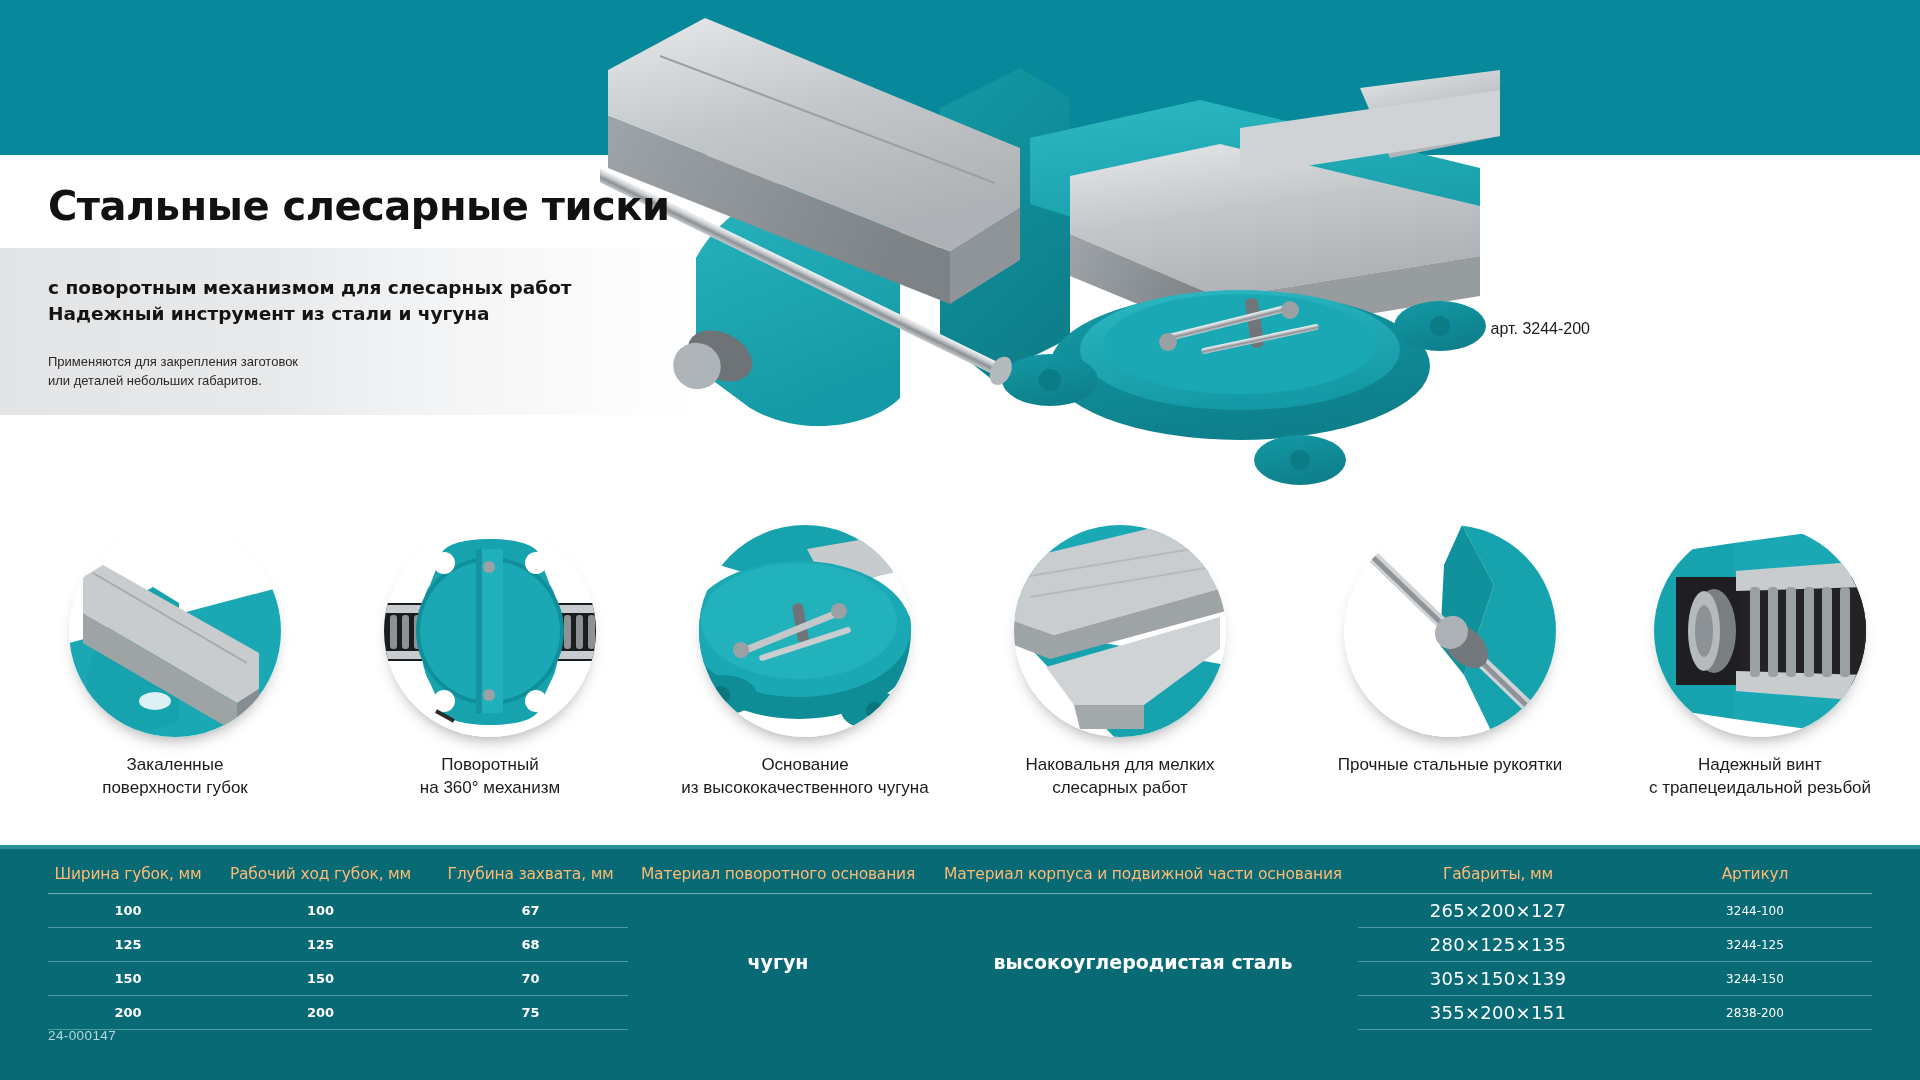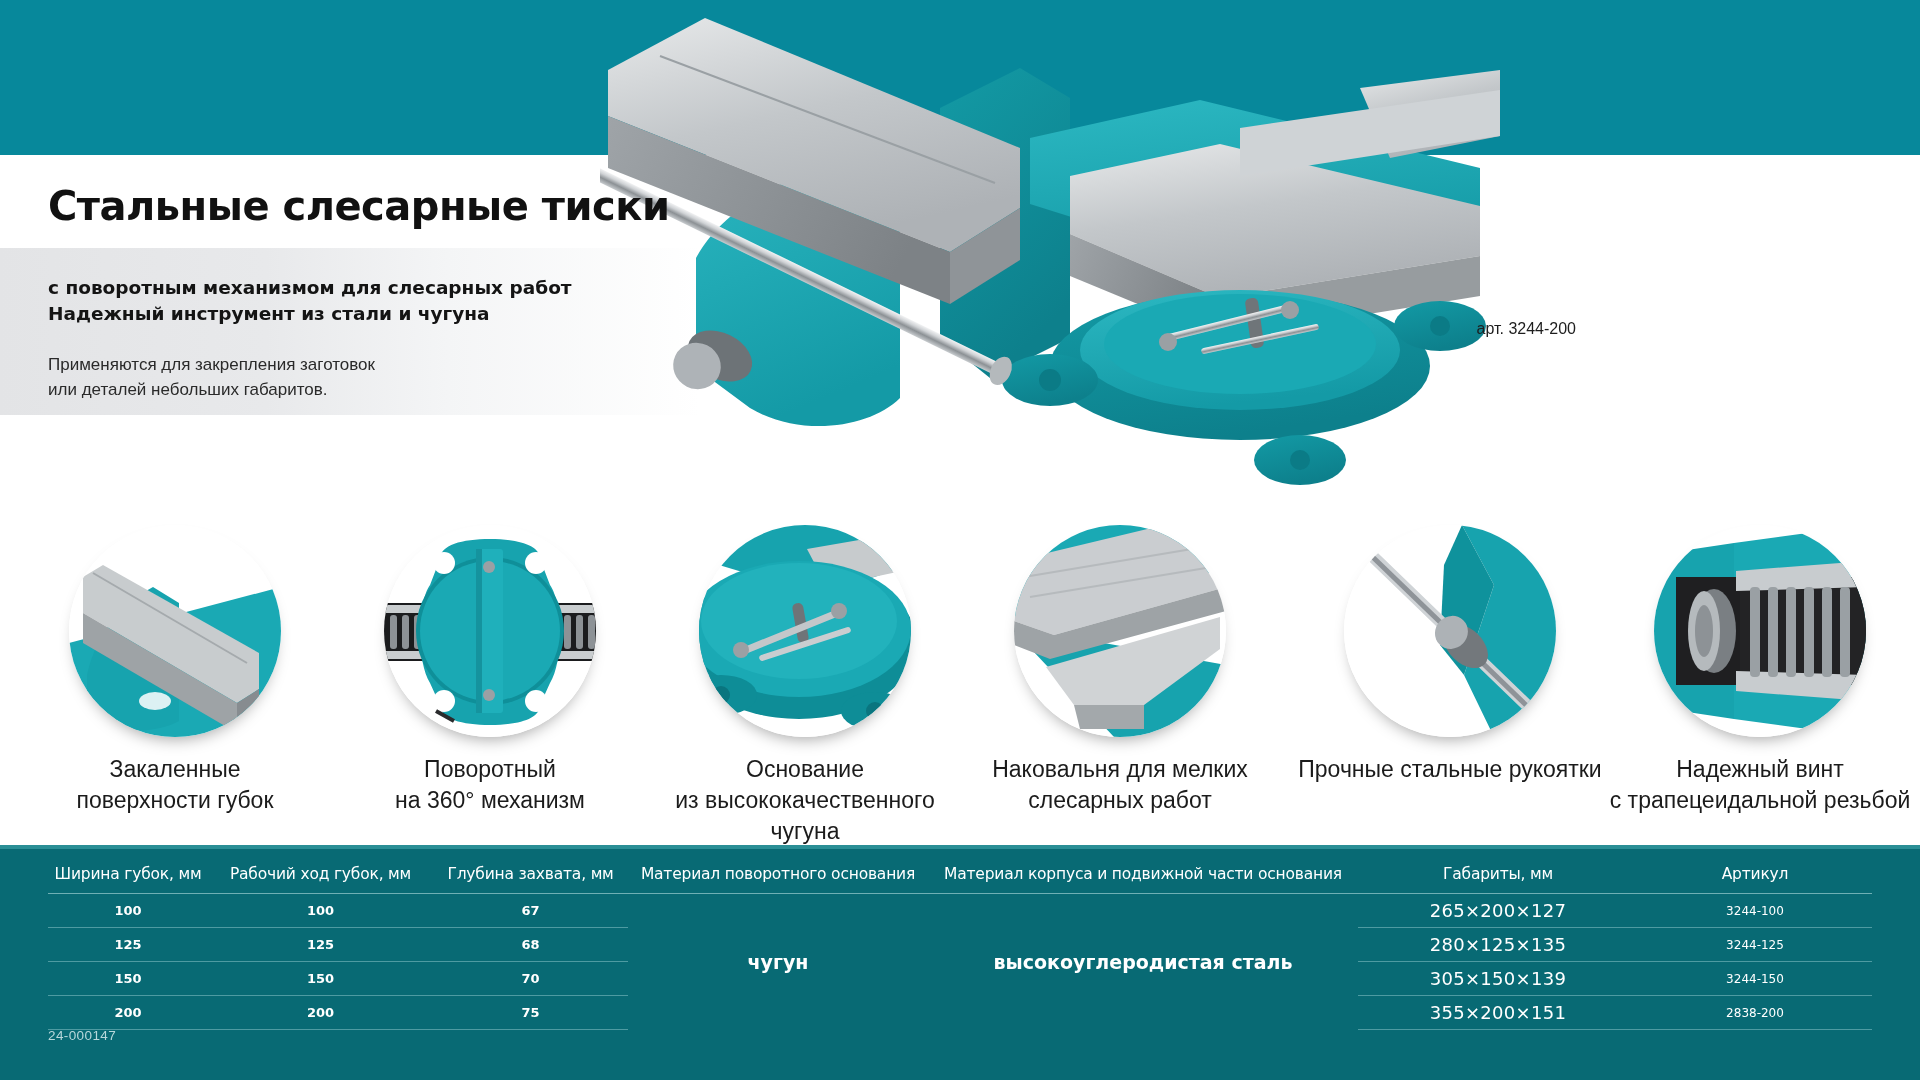--- a/index.html
+++ b/index.html
@@ -46,29 +46,29 @@
   }
   .subtitle-strong {
     position: absolute; left: 48px; top: 275px; z-index: 6;
     font-family: "DejaVu Sans", sans-serif;
     font-weight: 700; font-size: 18.5px; color: #141414;
     line-height: 1.42; white-space: nowrap;
   }
   .subtitle-note {
     position: absolute; left: 48px; top: 352px; z-index: 6;
     font-family: "Liberation Sans", sans-serif;
-    font-weight: 400; font-size: 17px; color: #2a2a2a;
+    font-weight: 400; font-size: 13px; color: #2a2a2a;
     line-height: 1.48; white-space: nowrap;
   }
 
   
   .hero { position: absolute; left: 600px; top: 8px; width: 900px; height: 520px; z-index: 5; }
   .hero svg { display: block; width: 100%; height: 100%; }
   .hero-art {
-    position: absolute; right: 344px; top: 320px; z-index: 7;
+    position: absolute; right: 330px; top: 320px; z-index: 7;
     font-family: "Liberation Sans", sans-serif;
     font-size: 16px; color: #1d1d1d; white-space: nowrap;
   }
 
   
   .features { position: absolute; left: 0; top: 525px; width: 1920px; height: 310px; z-index: 4; }
   .feature {
     position: absolute; top: 0; width: 280px; text-align: center;
   }
   .circle-wrap {
@@ -76,21 +76,21 @@
   }
   .circle {
     position: absolute; inset: 0;
     border-radius: 50%; overflow: hidden; background: #ffffff;
     box-shadow: 0 9px 16px -7px rgba(0,0,0,0.36);
   }
   .circle svg { display: block; width: 212px; height: 212px; }
   .feature-caption {
     margin-top: 17px;
     font-family: "Liberation Sans", sans-serif;
-    font-size: 23px; line-height: 1.35; color: #1b1b1b;
+    font-size: 17px; line-height: 1.35; color: #1b1b1b;
     white-space: pre-line;
   }
   .feature.wide { width: 330px; }
   .feature.xwide { width: 360px; }
 
   
   .table-band {
     position: absolute; left: 0; top: 845px; width: 1920px; height: 235px;
     background: #086A74; z-index: 3;
   }
@@ -98,21 +98,21 @@
     position: absolute; left: 0; top: 0; width: 1920px; height: 4px;
     background: #2a8f96;
   }
   table.spec {
     position: absolute; left: 48px; top: 20px; width: 1824px;
     border-collapse: collapse;
     table-layout: fixed;
   }
   table.spec th {
     font-family: "DejaVu Sans", sans-serif;
-    font-weight: 400; font-size: 15.5px; color: #ffffff;
+    font-weight: 400; font-size: 15.5px; color: #fdba74;
     padding: 0 0 10px 0; text-align: center;
     border-bottom: 1px solid #6fb0b5;
     white-space: nowrap; letter-spacing: -0.2px; margin-top: 8px;
   }
   table.spec td {
     font-family: "DejaVu Sans", sans-serif;
     font-size: 18px; color: #ffffff; text-align: center;
     height: 34px; padding: 0;
     border-bottom: 1px solid #4e9ba2;
   }

